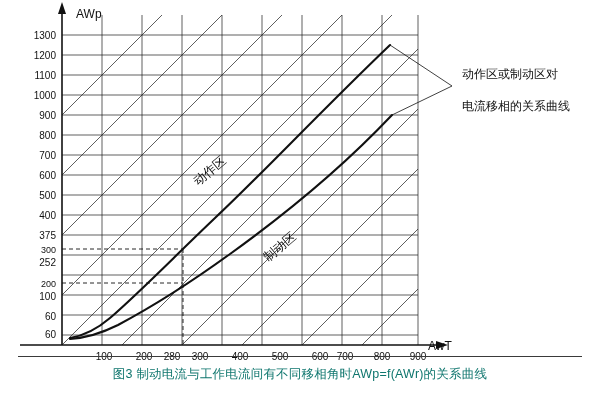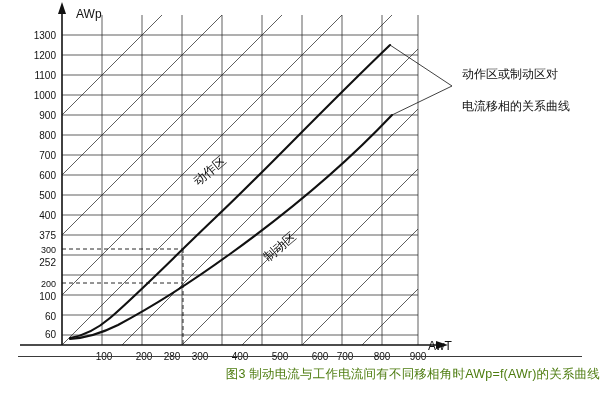--- a/index.html
+++ b/index.html
@@ -29,23 +29,23 @@
   svg#plot {
     position: absolute;
     left: 0;
     top: 0;
   }
   .caption {
     position: absolute;
     left: 0;
     top: 366px;
     width: 600px;
-    text-align: right;
+    text-align: center;
     font-size: 12.5px;
-    color: #4d7c0f;
+    color: #0f766e;
     letter-spacing: 0.2px;
   }
   .divider {
     position: absolute;
     left: 18px;
     top: 356px;
     width: 564px;
     height: 1px;
     background: #3a3a3a;
   }

